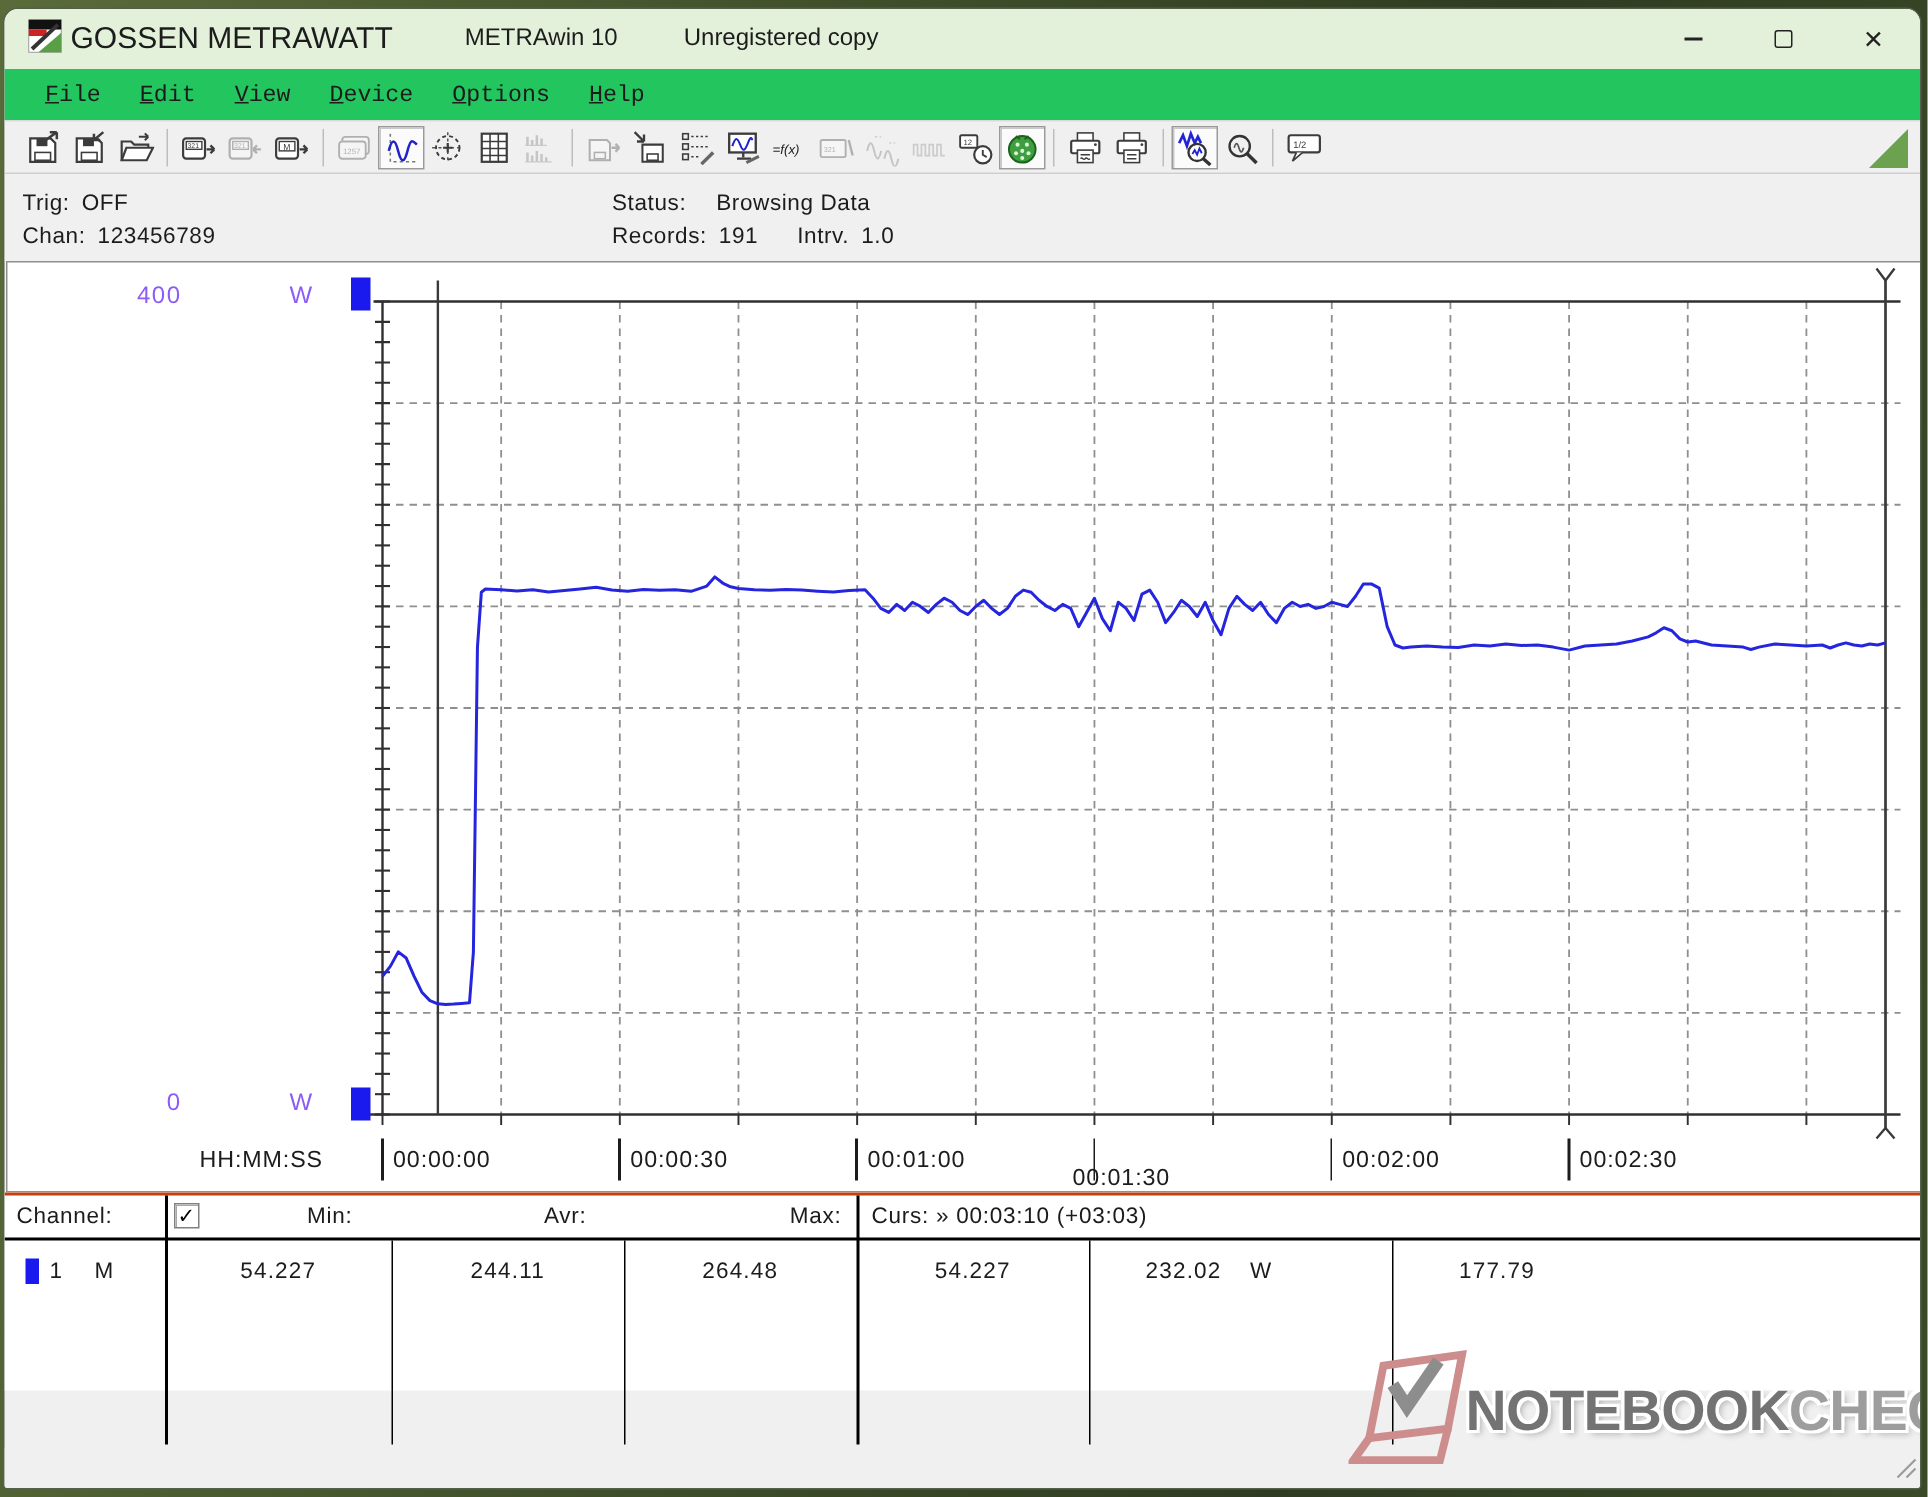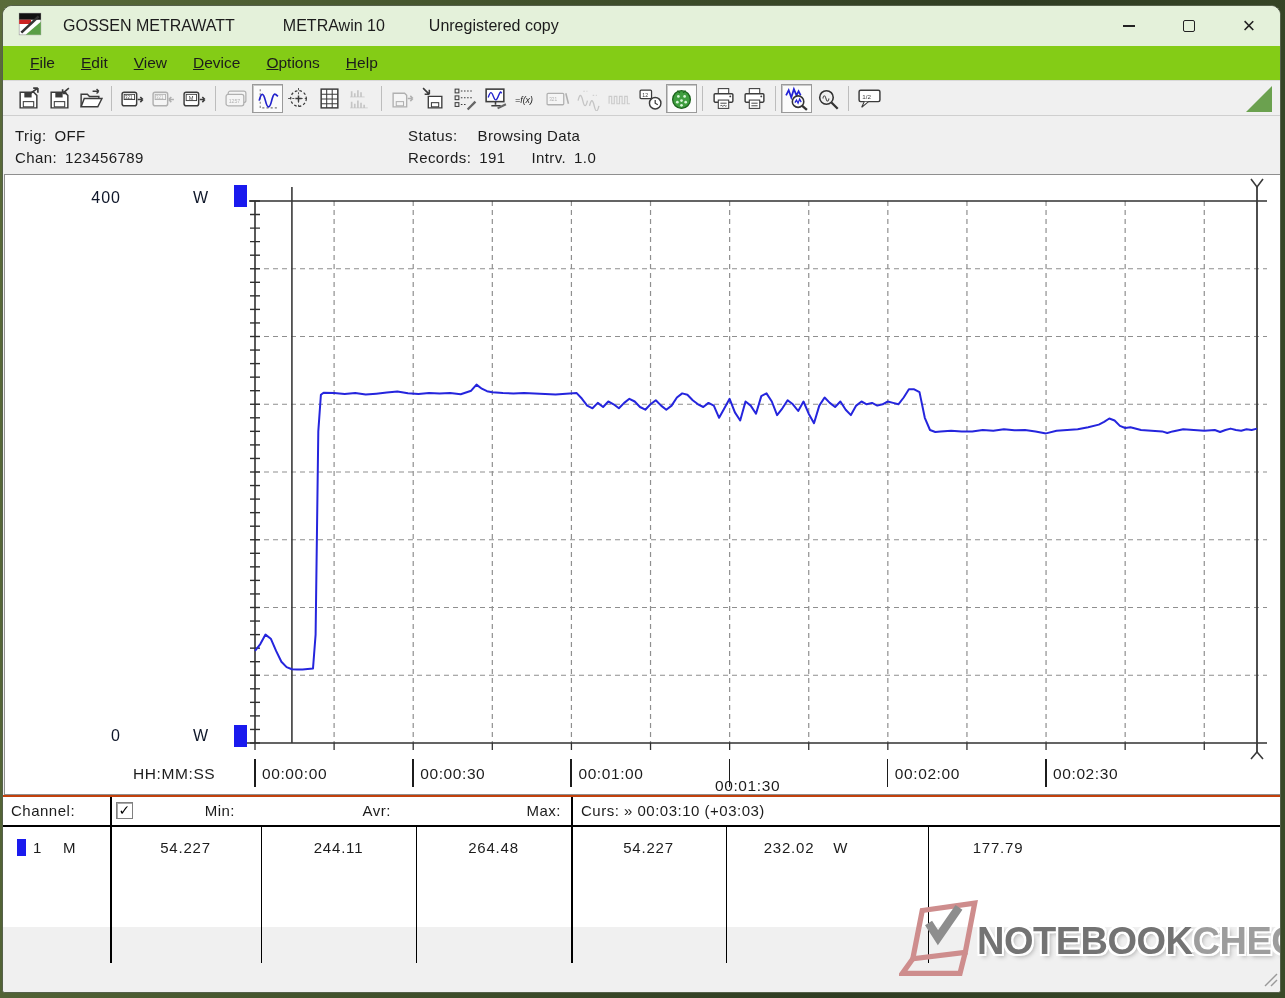--- a/index.html
+++ b/index.html
@@ -10,31 +10,31 @@
     position:relative; color:#1c1c1c;
   }
   .window{
     position:absolute; left:2px; top:5px; width:1279px; height:988px;
     background:#f0f0f0; border:1px solid #55604a;
     border-radius:10px 10px 3px 3px; overflow:hidden;
   }
   
   .titlebar{ position:absolute; left:0; top:0; width:100%; height:40px;
     background:#e4f1da; display:flex; align-items:center; padding-left:14px; }
-  .titlebar .t-brand{ font-size:16px; margin-left:20px;text-align:center; }
+  .titlebar .t-brand{ font-size:20px; margin-left:4px;text-align:center; }
   .titlebar .t-app{ font-size:16px; margin-left:48px; }
   .titlebar .t-note{ font-size:16px; margin-left:44px; }
   .win-controls{ position:absolute; right:16px; top:0; height:40px; display:flex; align-items:center; gap:30px; }
   .wc{ width:30px; height:30px; display:flex; align-items:center; justify-content:center; cursor:default; }
   .wc-min-glyph{ width:12px; border-bottom:2px solid #222; display:block; }
   .wc-max-glyph{ width:12px; height:12px; border:1.6px solid #222; border-radius:2px; display:block; }
   .wc-close-glyph{ font-size:22px; line-height:20px; color:#222; }
   
-  .menubar{ position:absolute; left:0; top:40px; width:100%; height:34px; background:#84cc16;
-    display:flex; align-items:center; padding-left:14px; gap:0; }
+  .menubar{ position:absolute; left:0; top:40px; width:100%; height:34px; background:#22c55e;
+    display:flex; align-items:center; padding-left:14px; gap:0;font-family:Liberation Mono, monospace; }
   .menu-item{ font-size:15.5px; padding:4px 13px; }
   .menu-item u{ text-decoration:underline; }
   
   .toolbar{ position:absolute; left:0; top:74px; width:100%; height:36px; background:#f0f0f0;
     border-top:1px solid #d9d9d9; border-bottom:1px solid #cfcfcf;
     display:flex; align-items:center; padding-left:10px; }
   .tb{ width:31px; height:29px; display:flex; align-items:center; justify-content:center;
     background:transparent; border:1px solid transparent; }
   .tb.disabled{ opacity:.35; filter:grayscale(1); }
   .tb.active{ background:#fbfbfb; border:1px solid #9a9a9a; box-shadow:inset 1px 1px 0 #c9c9c9; }
@@ -44,21 +44,21 @@
   
   .statuspanel{ position:absolute; left:0; top:110px; width:100%; height:58px; background:#f0f0f0;
     font-size:15px; letter-spacing:.4px;padding-left:14px; }
   .sp-col{ position:absolute; top:8px; }
   .sp-row{ height:22px; display:flex; align-items:center; }
   .sp-gap8{ margin-left:8px; } .sp-gap20{ margin-left:20px; } .sp-gap26{ margin-left:26px; }
   
   .chartpanel{ position:absolute; left:1px; top:168px; width:1277px; height:621px;
     background:#ffffff; border:1px solid #8f8f8f; }
   .chartpanel svg{ position:absolute; left:0; top:0; }
-  .ax-label{ position:absolute; font-size:16px; letter-spacing:1px; color:#0f172a; }
+  .ax-label{ position:absolute; font-size:16px; letter-spacing:1px; color:#8b5cf6; }
   .y-max{ right:1159px; top:14px; } .y-min{ right:1159px; top:552px; }
   .y-unit-top{ left:188px; top:14px; } .y-unit-bot{ left:188px; top:552px; }
   .blue-marker{ position:absolute; width:13px; height:22px; background:#1a1aee; }
   .bm-top{ left:229px; top:10px; } .bm-bot{ left:229px; top:550px; }
   .xlabels{ position:absolute; left:0; top:584px; width:100%; height:32px; font-size:15.5px; letter-spacing:.6px; }
   .x-axis-name{ position:absolute; left:128px; top:6px; }
   .x-tickbar{ position:absolute; top:0; width:1.5px; height:28px; background:#1c1c1c; }
   .x-ticklabel{ position:absolute; top:6px; }
   
   .datatable{ position:absolute; left:0; top:789px; width:100%; height:132px; background:#ffffff;

